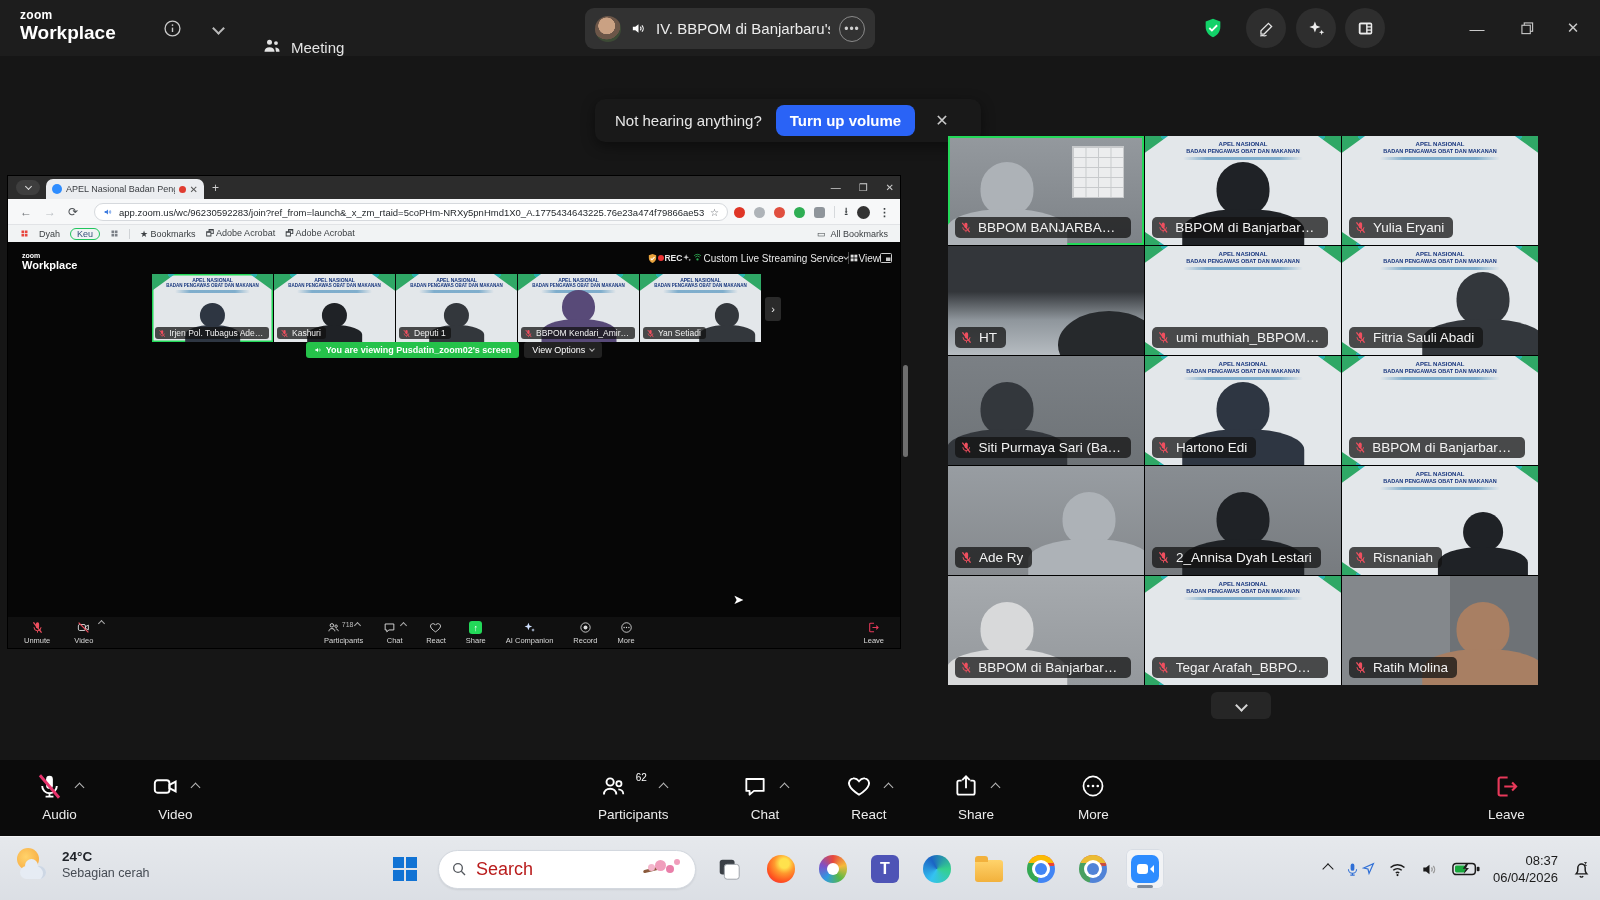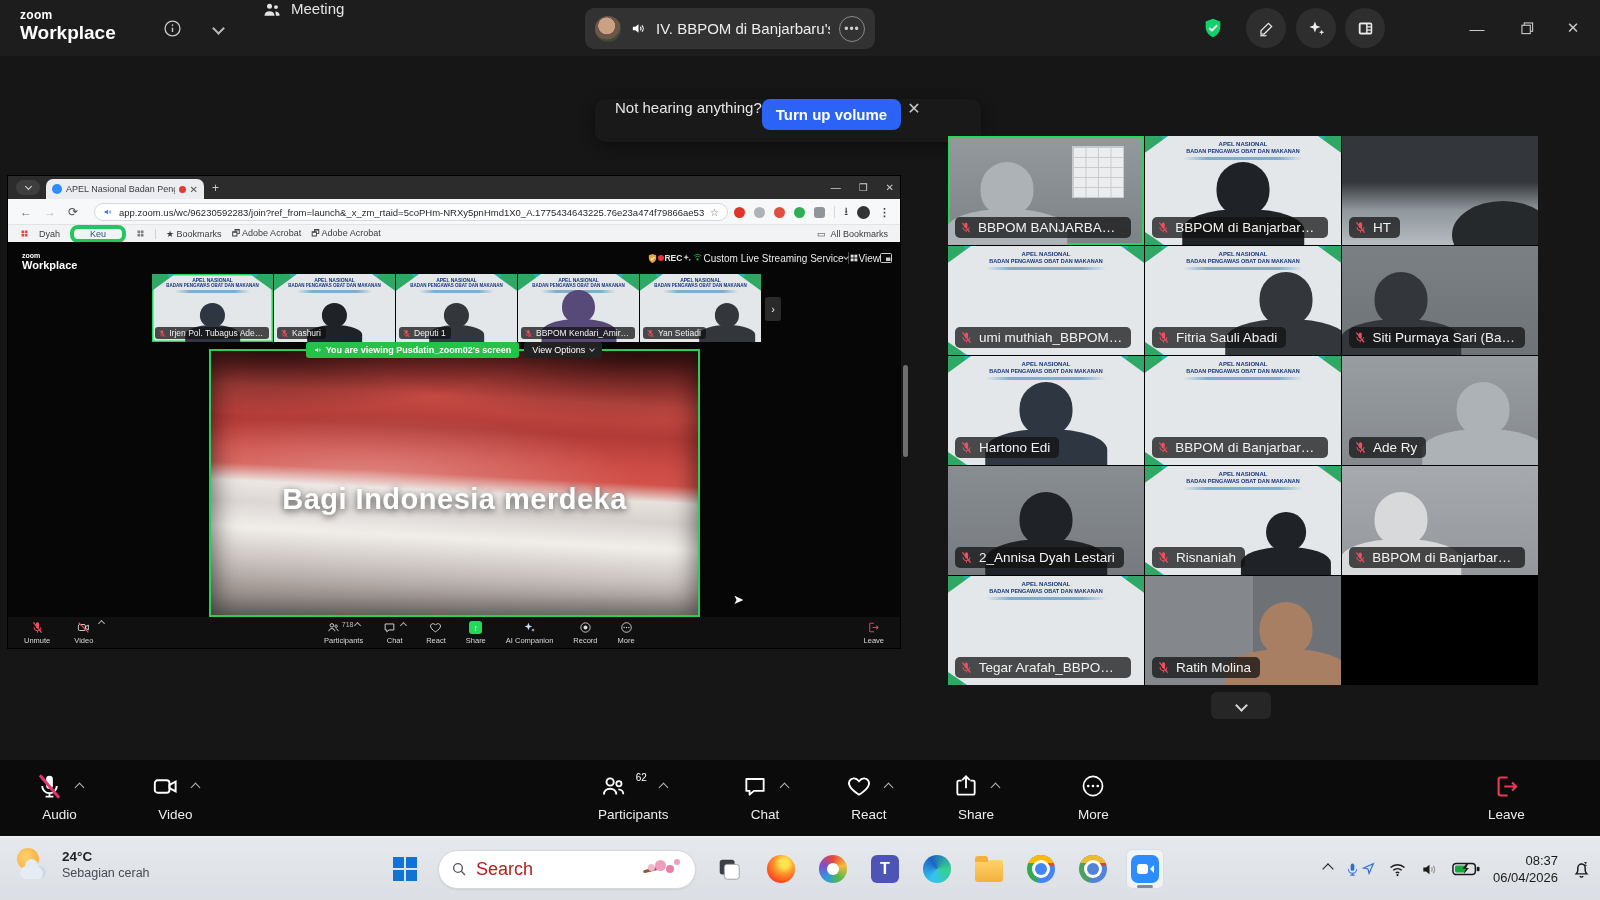--- a/index.html
+++ b/index.html
@@ -6,33 +6,33 @@
   html,body { width:1600px; height:900px; overflow:hidden; background:#000;
     font-family:"Liberation Sans", sans-serif; }
 
   
   #titlebar { position:absolute; left:0; top:0; width:1600px; height:56px; background:#1d1d1d; }
   .zlogo { position:absolute; left:20px; top:9px; color:#fff; line-height:1; }
   .zlogo .l1 { font-size:12px; font-weight:700; letter-spacing:.3px; }
   .zlogo .l2 { font-size:19px; font-weight:700; margin-top:2px; }
   .tb-ico { position:absolute; top:0; height:56px; display:flex; align-items:center; justify-content:center; }
   .chev { width:9px; height:9px; border-left:2px solid #b9b9b9; border-bottom:2px solid #b9b9b9; transform:rotate(-45deg); display:inline-block; }
-  .meeting-tab { position:absolute; left:262px; top:0; height:56px; display:flex; align-items:flex-start; gap:9px; color:#e4e4e4; font-size:15px; }
+  .meeting-tab { position:absolute; left:262px; top:0; height:56px; display:flex; align-items:flex-end; gap:9px; color:#e4e4e4; font-size:15px; }
   .active-tab { position:absolute; left:585px; top:8px; width:290px; height:41px; background:#323232; border-radius:9px; display:flex; align-items:center; padding:0 10px; gap:9px; }
   .tab-avatar { width:26px; height:26px; border-radius:50%; background:radial-gradient(circle at 45% 38%, #caa183 0 38%, #6c5648 40% 62%, #3c4a35 64%); flex:none; }
   .active-tab .ttl { color:#ececec; font-size:15px; white-space:nowrap; overflow:hidden; flex:1; }
   .tab-more { width:26px; height:26px; border:1.5px solid #8a8a8a; border-radius:50%; color:#cfcfcf; font-size:12px; letter-spacing:1px; display:flex; align-items:center; justify-content:center; flex:none; }
   .circ-btn { position:absolute; top:8px; width:40px; height:40px; border-radius:50%; background:#2e2e2e; display:flex; align-items:center; justify-content:center; }
   .win-btn { position:absolute; top:0; width:46px; height:56px; display:flex; align-items:center; justify-content:center; color:#c9c9c9; font-size:15px; }
 
   
   #stage { position:absolute; left:0; top:56px; width:1600px; height:704px; background:#161616; }
 
   
-  #toast { position:absolute; left:595px; top:43px; width:386px; height:43px; background:#191919; border-radius:10px; box-shadow:0 4px 14px rgba(0,0,0,.45); display:flex; align-items:flex-start; padding:0 16px 0 20px; }
+  #toast { position:absolute; left:595px; top:43px; width:386px; height:43px; background:#191919; border-radius:10px; box-shadow:0 4px 14px rgba(0,0,0,.45); display:flex; align-items:center; padding:0 16px 0 20px; gap:14px; }
   #toast .msg { color:#e6e6e6; font-size:15px; white-space:nowrap; }
   #toast .act { background:#2a63f6; color:#fff; font-size:15px; font-weight:700; border:none; border-radius:8px; padding:7px 14px; white-space:nowrap; }
   #toast .x { color:#c9c9c9; font-size:16px; margin-left:6px; }
 
   
   #browser { position:absolute; left:8px; top:120px; width:892px; height:472px; background:#0a0a0a; box-shadow:0 0 0 1px #000; }
   .b-titlebar { position:relative; height:23px; background:#2c2c2c; }
   .b-chip { position:absolute; left:8px; top:4px; width:24px; height:15px; background:#3e3e3e; border-radius:8px; display:flex; align-items:center; justify-content:center; }
   .b-chip .chev { width:5px; height:5px; border-width:1.4px; margin-top:-2px; }
   .b-tab { position:absolute; left:38px; top:3px; width:158px; height:20px; background:#ebedf0; border-radius:7px 7px 0 0; display:flex; align-items:center; gap:4px; padding:0 6px; }
@@ -42,21 +42,21 @@
   .b-tab .x { font-size:10px; color:#555; flex:none; }
   .b-newtab { position:absolute; left:204px; top:5px; color:#cfcfcf; font-size:12px; }
   .b-winctl { position:absolute; right:6px; top:0; height:23px; display:flex; gap:18px; align-items:center; color:#cfcfcf; font-size:10px; }
   .b-toolbar { position:relative; height:26px; background:#f7f8f9; border-bottom:1px solid #e1e3e6; display:flex; align-items:center; }
   .nav-g { font-size:12px; color:#6f7378; margin-left:12px; }
   .url-pill { position:absolute; left:86px; top:4px; width:634px; height:18px; background:#fff; border:1px solid #d6d9dd; border-radius:9px; display:flex; align-items:center; padding:0 8px; gap:6px; }
   .url-pill .u { font-size:9.5px; color:#24282c; white-space:nowrap; overflow:hidden; flex:1; font-family:"Liberation Sans",sans-serif; }
   .ext { width:11px; height:11px; border-radius:50%; flex:none; }
   .b-ext-row { position:absolute; right:10px; top:0; height:26px; display:flex; align-items:center; gap:9px; }
   .b-bookmarks { position:relative; height:17px; background:#f1f3f4; display:flex; align-items:center; gap:10px; padding:0 12px; font-size:9px; color:#3c4043; }
-  .keu { border:4px solid #22c55e; border-radius:8px; padding:0 16px; color:#35507a; }
+  .keu { border:1px solid #22c55e; border-radius:8px; padding:0 6px; color:#35507a; }
   .bsep { width:1px; height:10px; background:#d0d3d6; }
   .b-content { position:relative; height:406px; background:#060606; overflow:hidden; }
 
   
   .sm-logo { position:absolute; left:14px; top:10px; color:#fff; line-height:1; }
   .sm-logo .l1{ font-size:7px; font-weight:700; }
   .sm-logo .l2{ font-size:11px; font-weight:700; margin-top:1px; }
   .sm-topbar { position:absolute; right:8px; top:10px; display:flex; align-items:center; color:#e8e8e8; font-size:10px; }
   .recdot { width:6px; height:6px; border-radius:50%; background:#e33; display:inline-block; }
   .vsep { width:1px; height:12px; background:#4a4a4a; }
@@ -494,23 +494,20 @@
               <use href="#i-speaker"></use>
             </svg>
           <span>You are viewing  Pusdatin_zoom02's screen</span>
         </div>
         <div class="vopt">
           <span>View Options</span>
             <span class="chev"></span>
         </div>
       </div>
 
-      <div class="main-video">
-        <div class="caption">Bagi Indonesia merdeka</div>
-      </div>
       <div class="cursor">➤</div>
 
       <div class="sm-toolbar">
         <div class="smt-left">
           <div class="smi" style="flex-direction:column;align-items:flex-start;gap:6px">
             <div class="smi">
                 <svg width="13" height="13" viewBox="0 0 24 24">
                   <use href="#i-micoff"></use>
                 </svg>
                 <span>Unmute</span>
@@ -613,20 +610,36 @@
         <span class="rib-r"></span>
         <span class="rib-b"></span>
       <div class="person pc-black ps-lg"></div>
       <div class="nlabel">
           <svg width="13" height="13" viewBox="0 0 24 24">
             <use href="#i-micoff"></use>
           </svg>
           <span>BBPOM di Banjarbaru_...</span>
         </div>
     </div>
+    <div class="tile v">
+      <div class="vhead">
+          <span class="h1">APEL NASIONAL</span>
+          <span class="h2">BADAN PENGAWAS OBAT DAN MAKANAN</span>
+          <span class="h3"></span>
+        </div>
+      <span class="rib-l"></span>
+        <span class="rib-r"></span>
+        <span class="rib-b"></span>
+      <div class="nlabel">
+          <svg width="13" height="13" viewBox="0 0 24 24">
+            <use href="#i-micoff"></use>
+          </svg>
+          <span>Yulia Eryani</span>
+        </div>
+    </div>
 
     <div class="tile" style="background:linear-gradient(#33363a 0 42%,#8f969c 68%,#b6bcc1)">
       <div class="blob"></div>
       <div class="nlabel">
           <svg width="13" height="13" viewBox="0 0 24 24">
             <use href="#i-micoff"></use>
           </svg>
           <span>HT</span>
         </div>
     </div>

